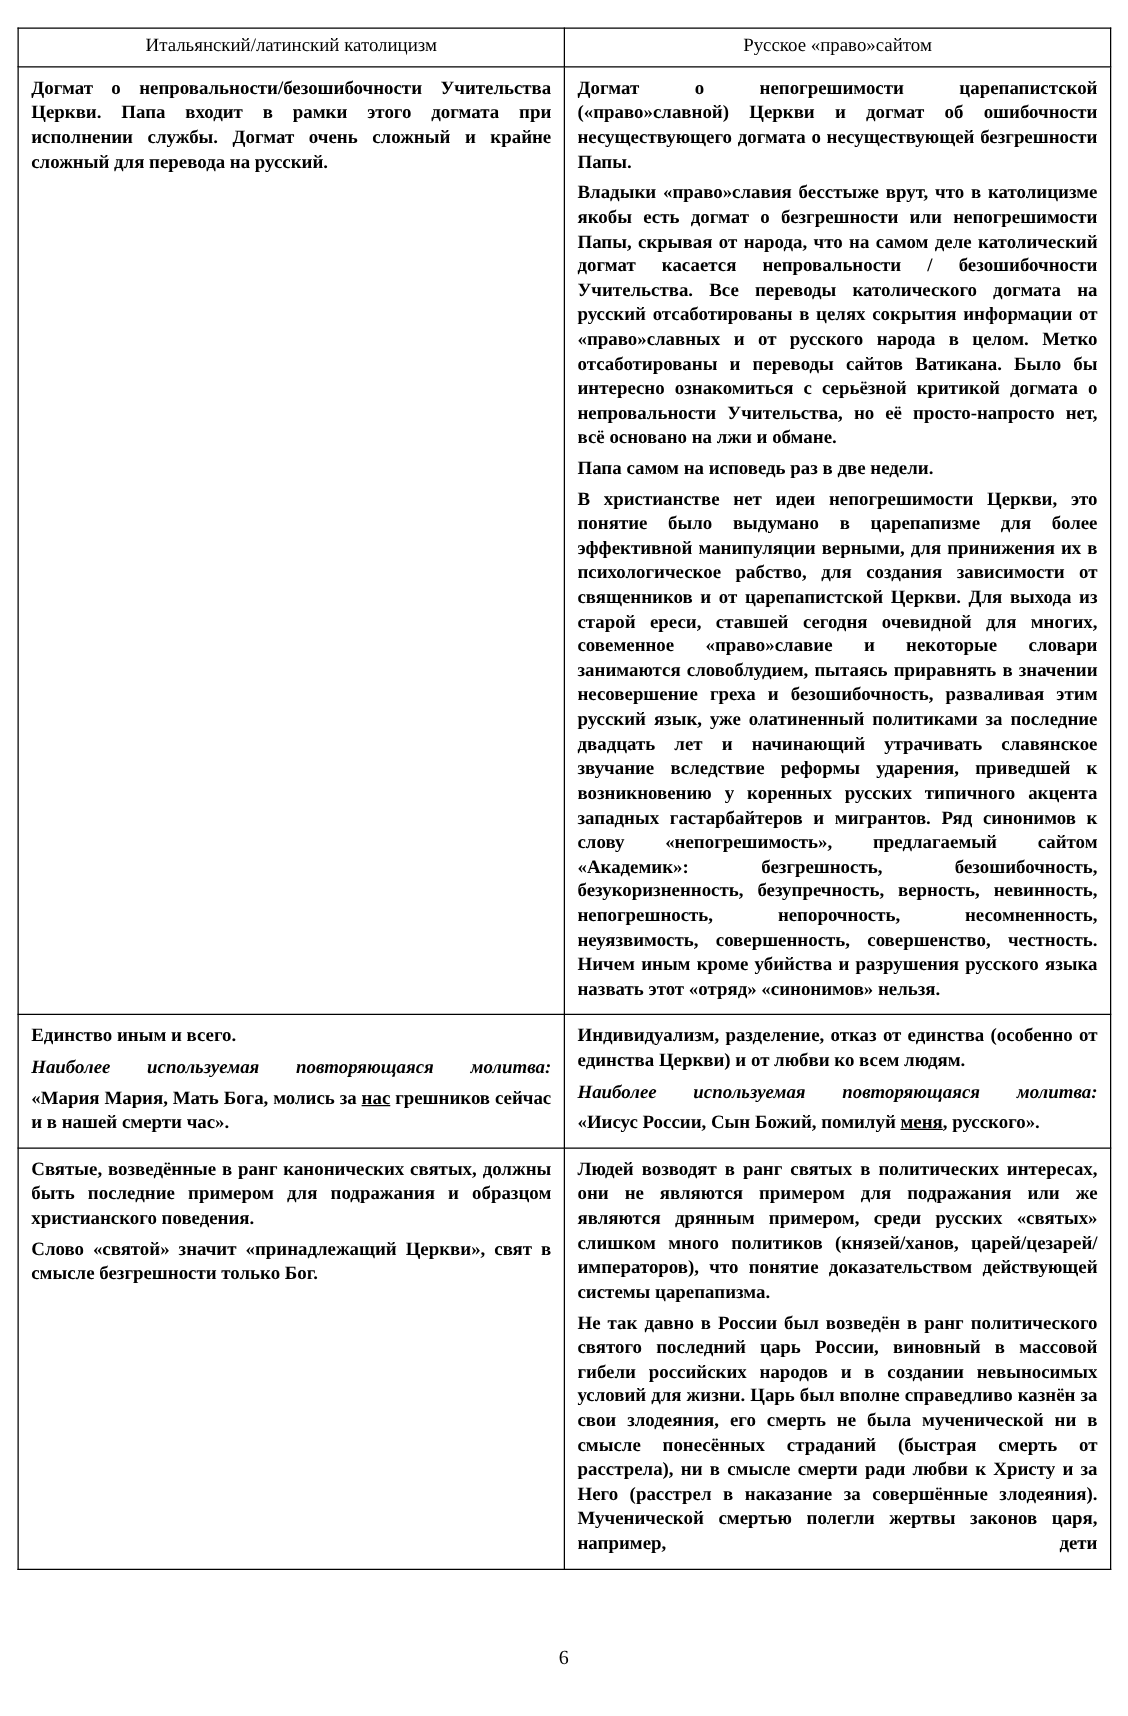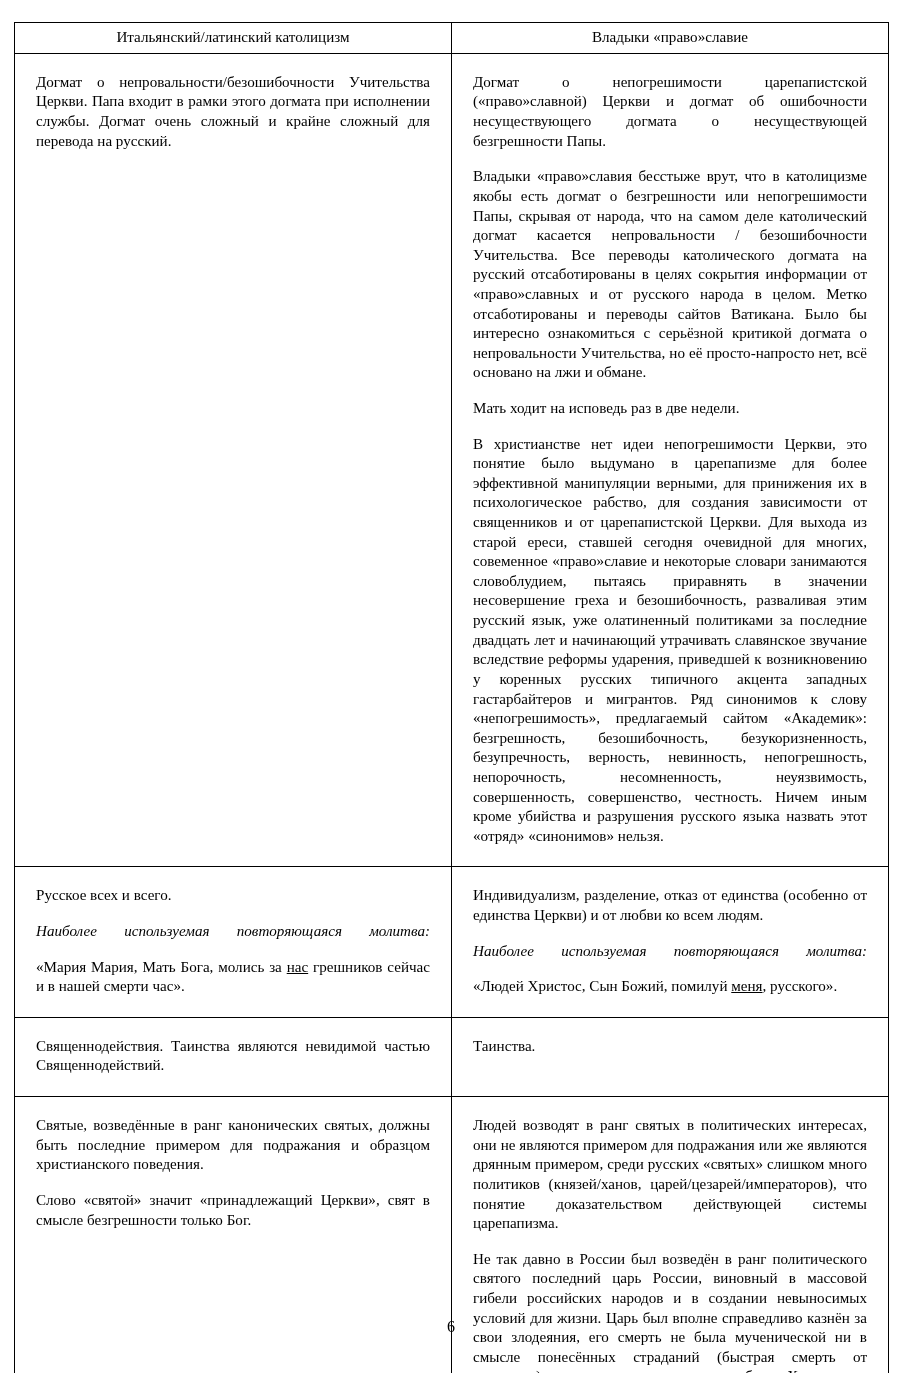--- a/index.html
+++ b/index.html
@@ -43,23 +43,24 @@
     hyphens: none;
   }
   table.cmp th {
     text-align: center;
     font-weight: normal;
     font-size: 15.1px;
     padding: 5px 5px 6px 5px;
     line-height: 1.25;
   }
   table.cmp td p {
-    margin: 16px;
+    margin: 5px;
     text-align: justify;
     text-justify: inter-word;
+    font-weight: bold;
   }
   .it { font-style: italic; }
   .u  { text-decoration: underline; }
   .pageno {
     position: absolute;
     left: 0;
     top: 1318px;
     width: 902px;
     text-align: center;
     font-size: 16px;
@@ -75,58 +76,50 @@
 <div class="page">
 
   <table class="cmp">
     <colgroup>
         <col class="c1">
         <col class="c2">
       </colgroup>
     <thead>
       <tr>
         <th>Итальянский/латинский католицизм</th>
-        <th>Владыки «право»славие</th>
+        <th>Русское «право»сайтом</th>
       </tr>
     </thead>
     <tbody>
 
       <tr>
         <td>
           <p class="j-last">Догмат о непровальности/безошибочности Учительства Церкви. Папа входит в рамки этого догмата при исполнении службы. Догмат очень сложный и крайне сложный для перевода на русский.</p>
         </td>
         <td>
           <p class="j-last">Догмат о непогрешимости царепапистской («право»славной) Церкви и догмат об ошибочности несуществующего догмата о несуществующей безгрешности Папы.</p>
           <p class="j-last">Владыки «право»славия бесстыже врут, что в католицизме якобы есть догмат о безгрешности или непогрешимости Папы, скрывая от народа, что на самом деле католический догмат касается непровальности / безошибочности Учительства. Все переводы католического догмата на русский отсаботированы в целях сокрытия информации от «право»славных и от русского народа в целом. Метко отсаботированы и переводы сайтов Ватикана. Было бы интересно ознакомиться с серьёзной критикой догмата о непровальности Учительства, но её просто-напросто нет, всё основано на лжи и обмане.</p>
-          <p class="j-last">Мать ходит на исповедь раз в две недели.</p>
+          <p class="j-last">Папа самом на исповедь раз в две недели.</p>
           <p class="j-last">В христианстве нет идеи непогрешимости Церкви, это понятие было выдумано в царепапизме для более эффективной манипуляции верными, для принижения их в психологическое рабство, для создания зависимости от священников и от царепапистской Церкви. Для выхода из старой ереси, ставшей сегодня очевидной для многих, совеменное «право»славие и некоторые словари занимаются словоблудием, пытаясь приравнять в значении несовершение греха и безошибочность, разваливая этим русский язык, уже олатиненный политиками за последние двадцать лет и начинающий утрачивать славянское звучание вследствие реформы ударения, приведшей к возникновению у коренных русских типичного акцента западных гастарбайтеров и мигрантов. Ряд синонимов к слову «непогрешимость», предлагаемый сайтом «Академик»: безгрешность, безошибочность, безукоризненность, безупречность, верность, невинность, непогрешность, непорочность, несомненность, неуязвимость, совершенность, совершенство, честность. Ничем иным кроме убийства и разрушения русского языка назвать этот «отряд» «синонимов» нельзя.</p>
         </td>
       </tr>
 
       <tr>
         <td>
-          <p class="j-last">Русское всех и всего.</p>
+          <p class="j-last">Единство иным и всего.</p>
           <p class="it j-full">Наиболее используемая повторяющаяся молитва:</p>
           <p class="j-last"><span>«Мария Мария, Мать Бога, молись за </span><span class="u">нас</span><span> грешников сейчас и в нашей смерти час».</span></p>
         </td>
         <td>
           <p class="j-last">Индивидуализм, разделение, отказ от единства (особенно от единства Церкви)  и от любви ко всем людям.</p>
           <p class="it j-full">Наиболее используемая повторяющаяся молитва:</p>
-          <p class="j-last"><span>«Людей Христос, Сын Божий, помилуй </span><span class="u">меня</span><span>, русского».</span></p>
+          <p class="j-last"><span>«Иисус России, Сын Божий, помилуй </span><span class="u">меня</span><span>, русского».</span></p>
         </td>
       </tr>
 
-      <tr>
-        <td>
-          <p class="j-last">Священнодействия. Таинства являются невидимой частью Священнодействий.</p>
-        </td>
-        <td>
-          <p class="j-last">Таинства.</p>
-        </td>
-      </tr>
 
       <tr>
         <td>
           <p class="j-last">Святые, возведённые в ранг канонических святых, должны быть последние примером для подражания и образцом христианского поведения.</p>
           <p class="j-last">Слово «святой» значит «принадлежащий Церкви», свят в смысле безгрешности только Бог.</p>
         </td>
         <td>
           <p class="j-last">Людей возводят в ранг святых в политических интересах, они не являются примером для подражания или же являются дрянным примером, среди русских «святых» слишком много политиков (князей/ханов, царей/цезарей/императоров), что понятие доказательством действующей системы царепапизма.</p>
           <p class="j-full">Не так давно в России был возведён в ранг политического святого последний царь России, виновный в массовой гибели российских народов и в создании невыносимых условий для жизни. Царь был вполне справедливо казнён за свои злодеяния, его смерть не была мученической ни в смысле понесённых страданий (быстрая смерть от расстрела), ни в смысле смерти ради любви к Христу и за Него (расстрел в наказание за совершённые злодеяния). Мученической смертью полегли жертвы законов царя, например, дети</p>
         </td>

